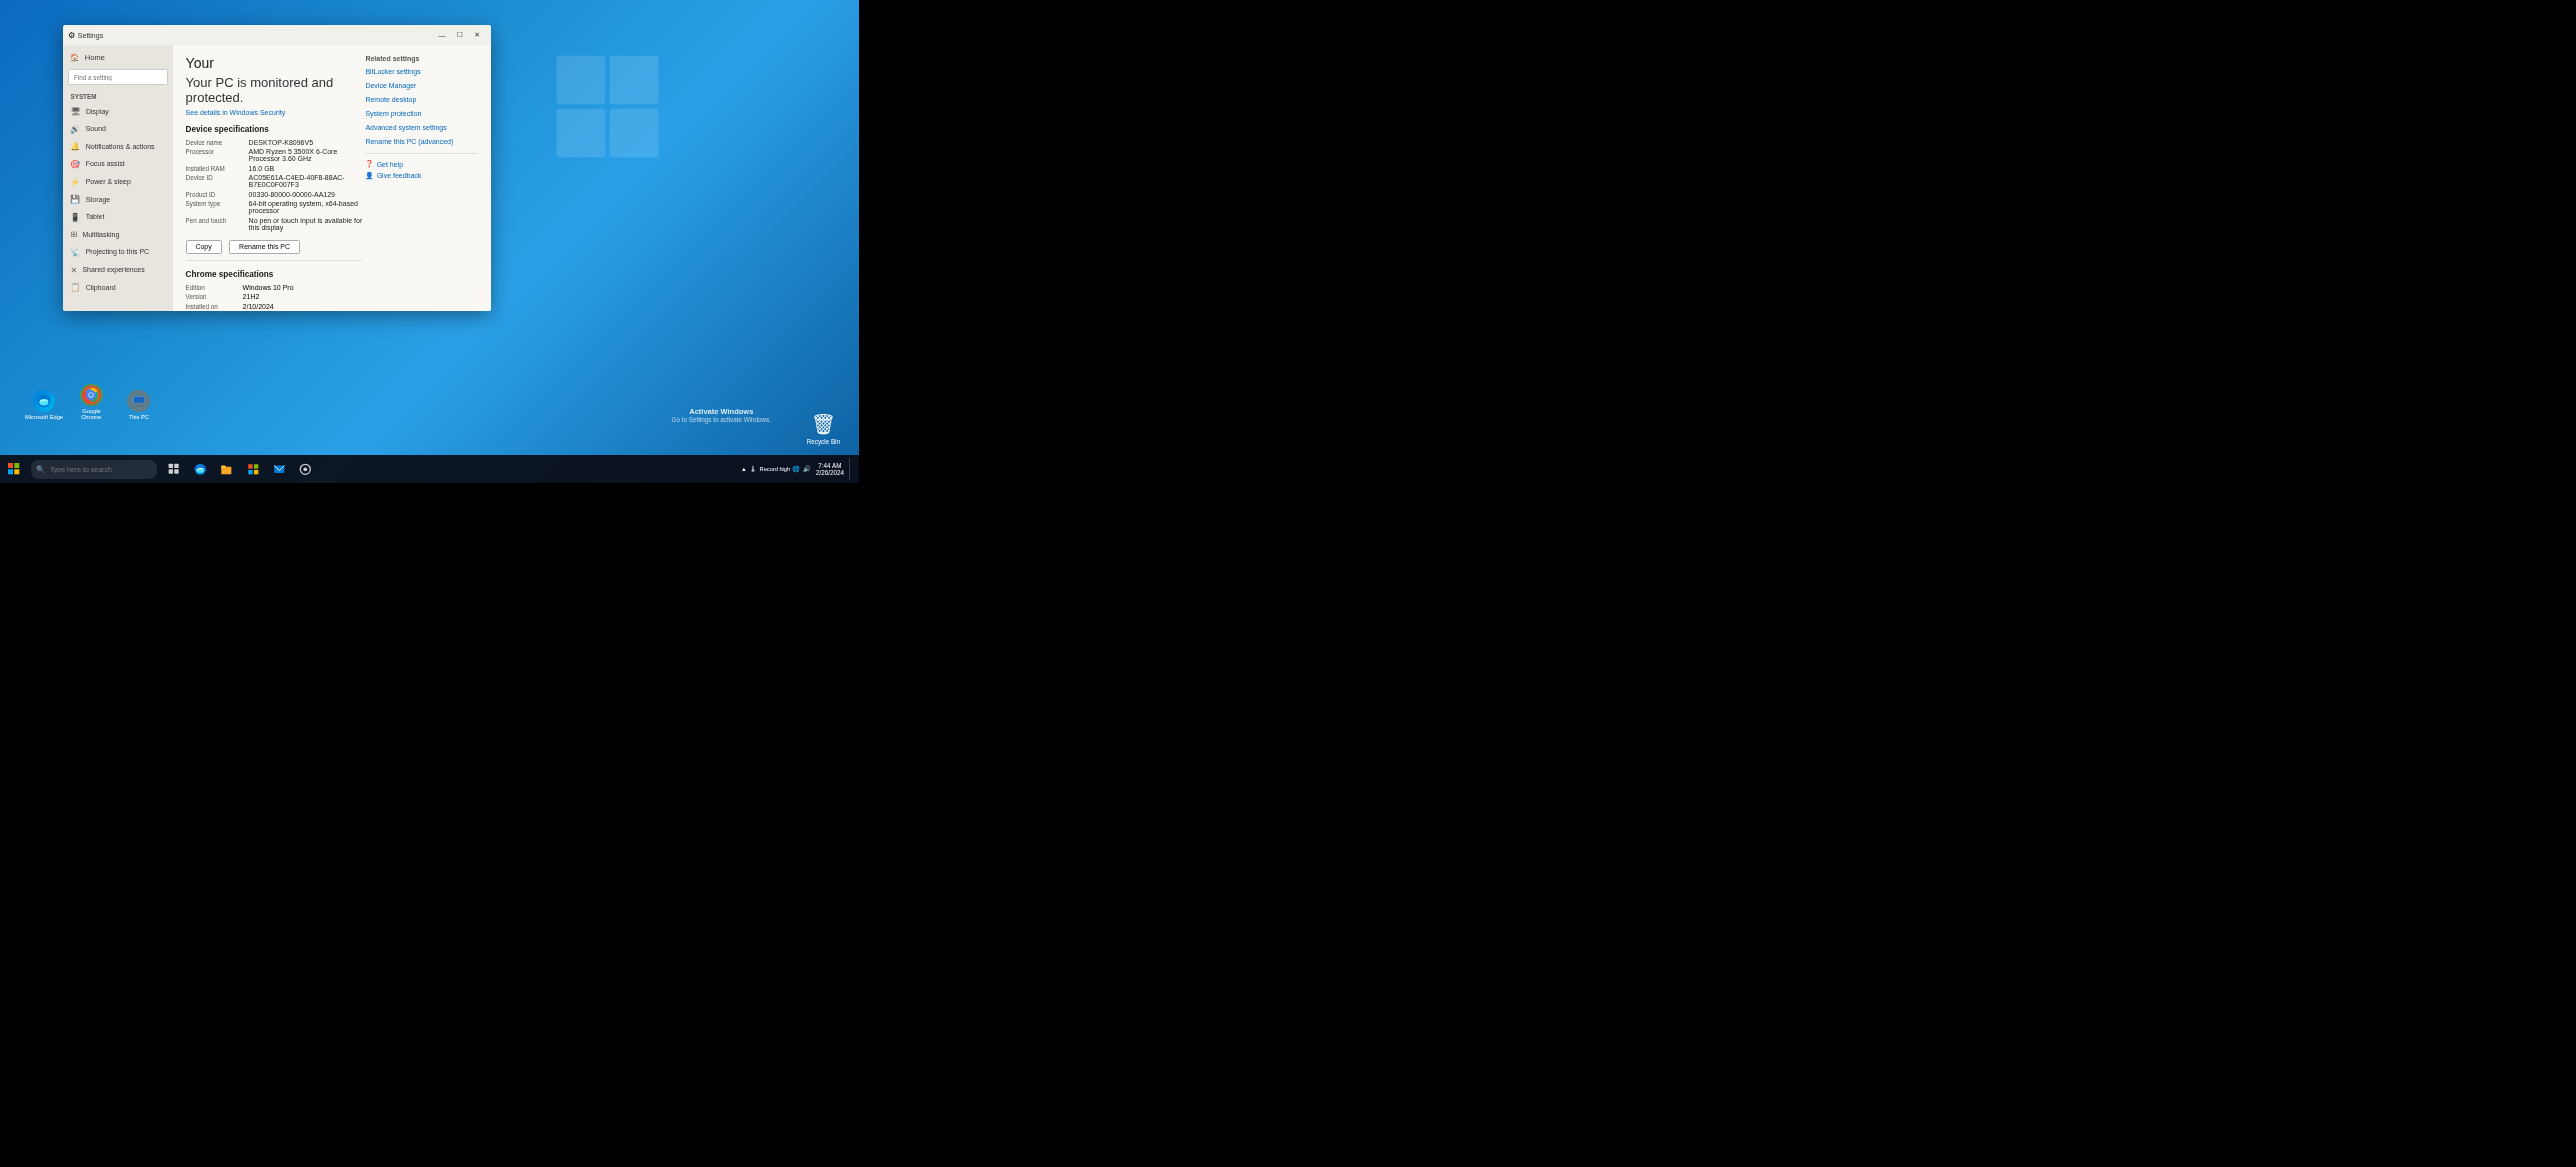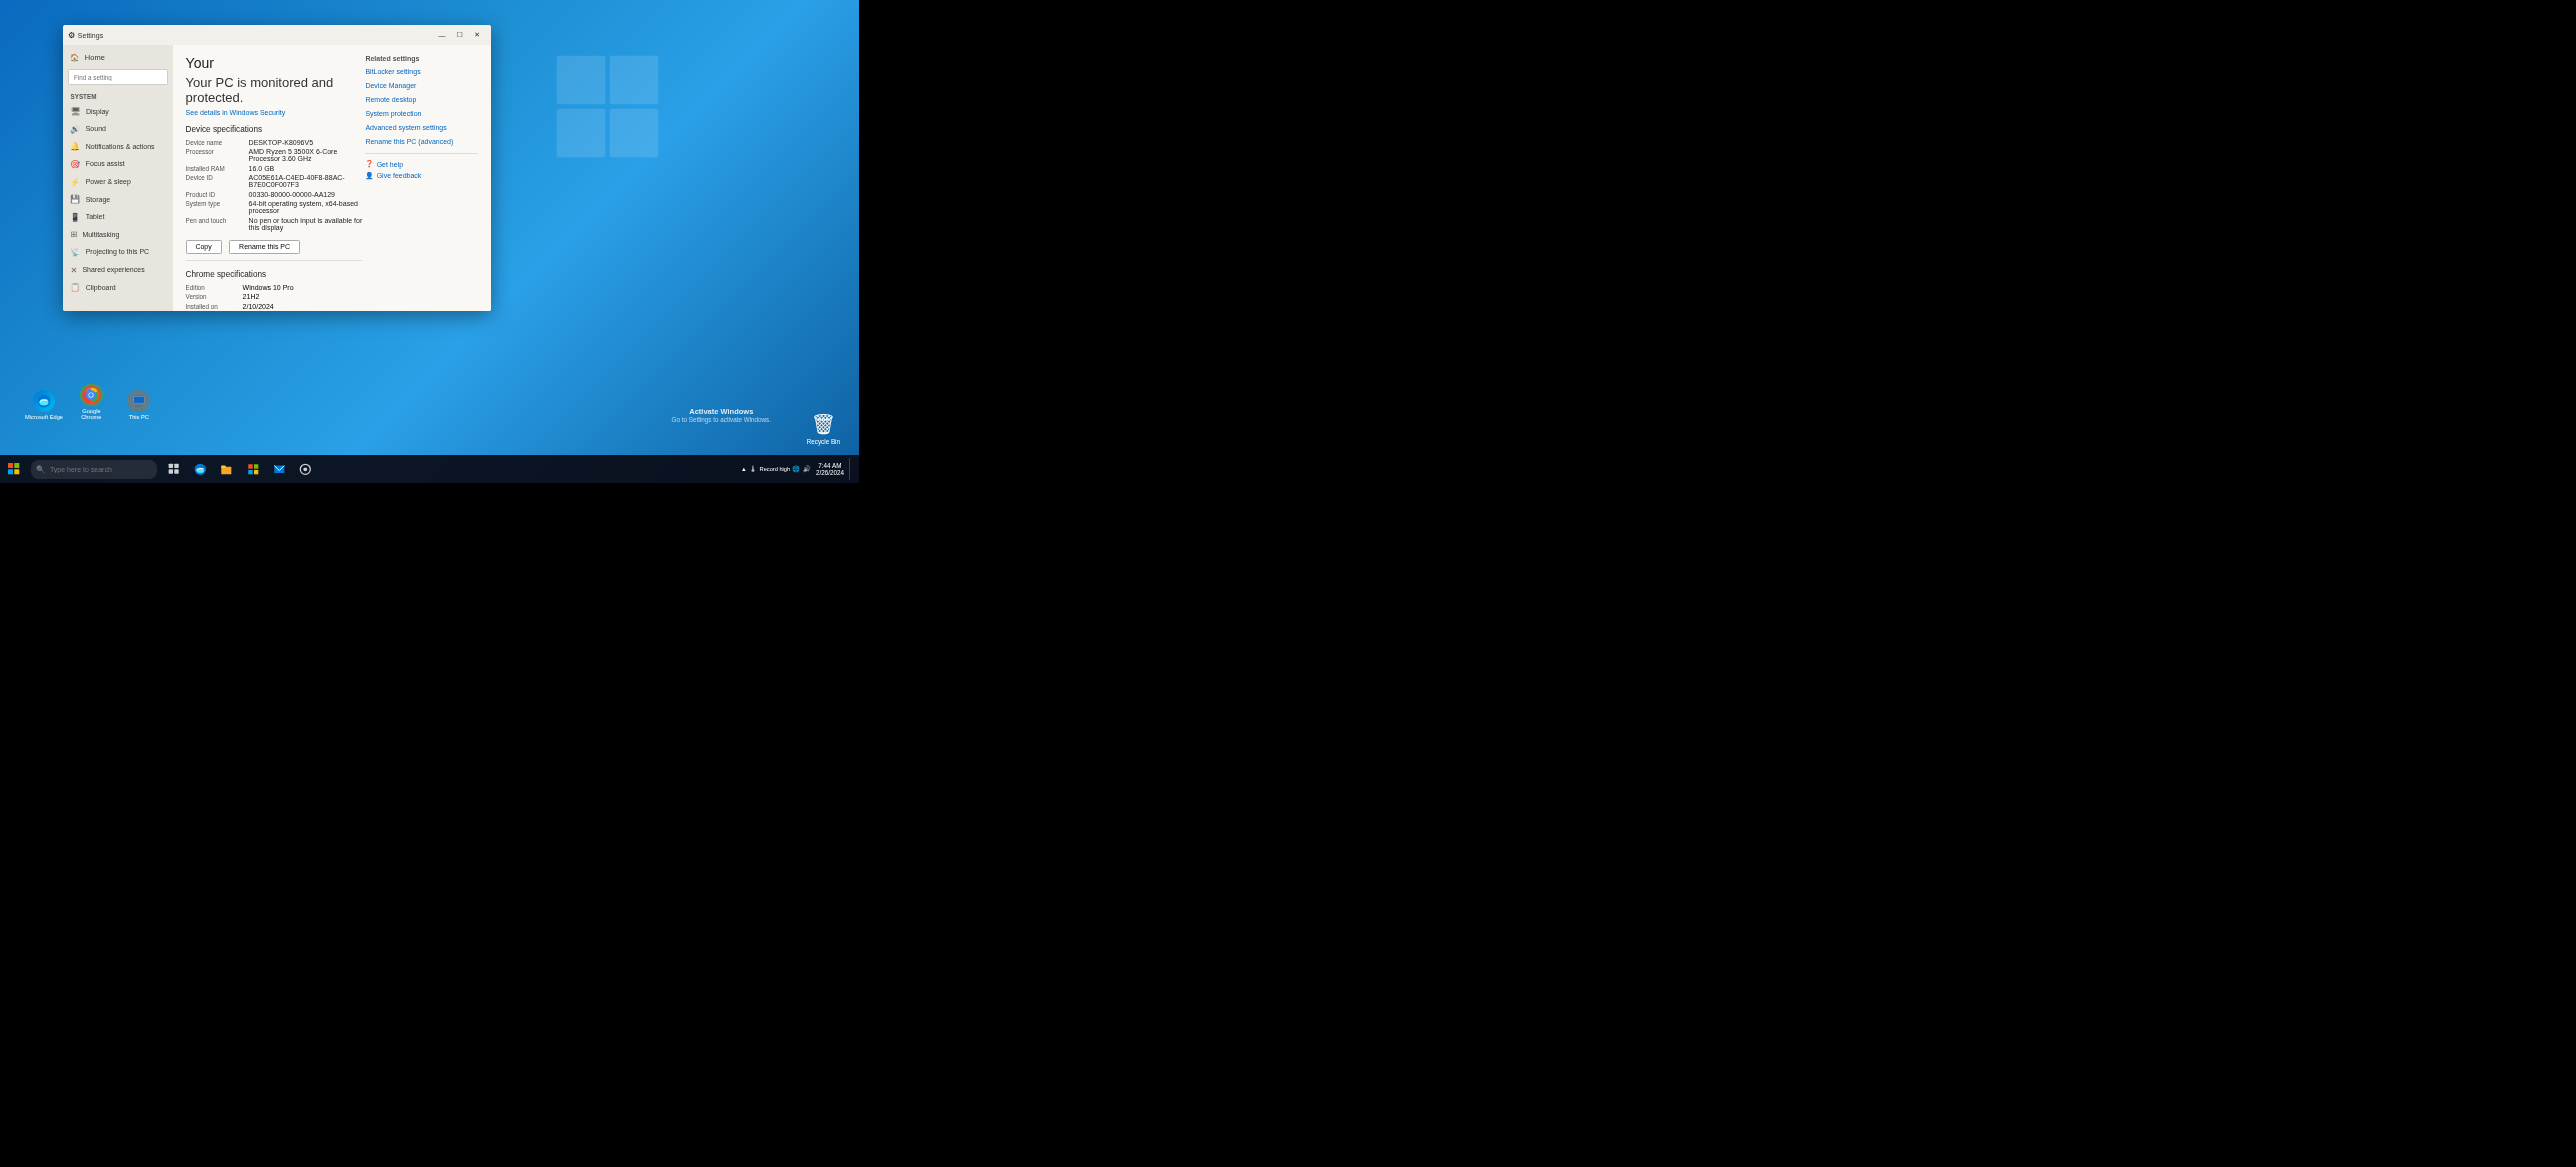--- a/index.html
+++ b/index.html
@@ -299,21 +299,21 @@
     }
     .see-details {
       font-size: 7px;
       color: #0067c0;
       cursor: pointer;
       margin-bottom: 8.8px;
       display: inline-block;
     }
     .section-title {
       font-size: 8.2px;
-      font-weight: 400;
+      font-weight: 700;
       color: #1a1a1a;
       margin-bottom: 5px;
     }
     .btn-copy, .btn-rename {
       margin-top: 3.8px;
       padding: 2.5px 8.8px;
       font-size: 7px;
       background: white;
       border: 0.6px solid #aaa;
       border-radius: 1.3px;

